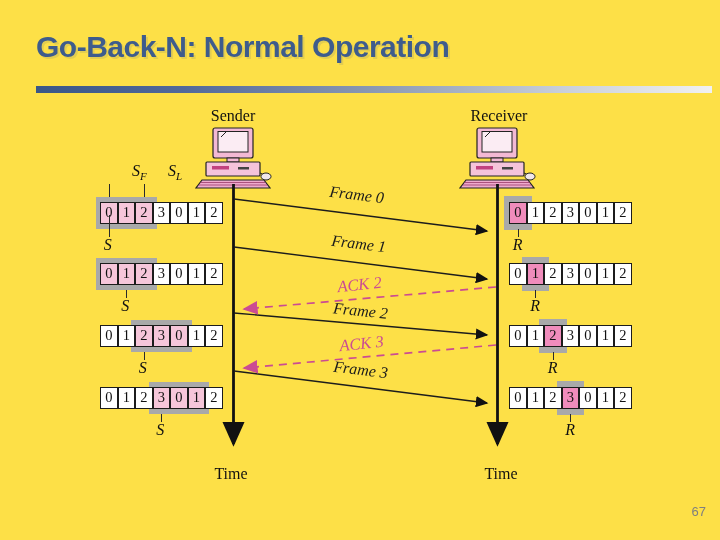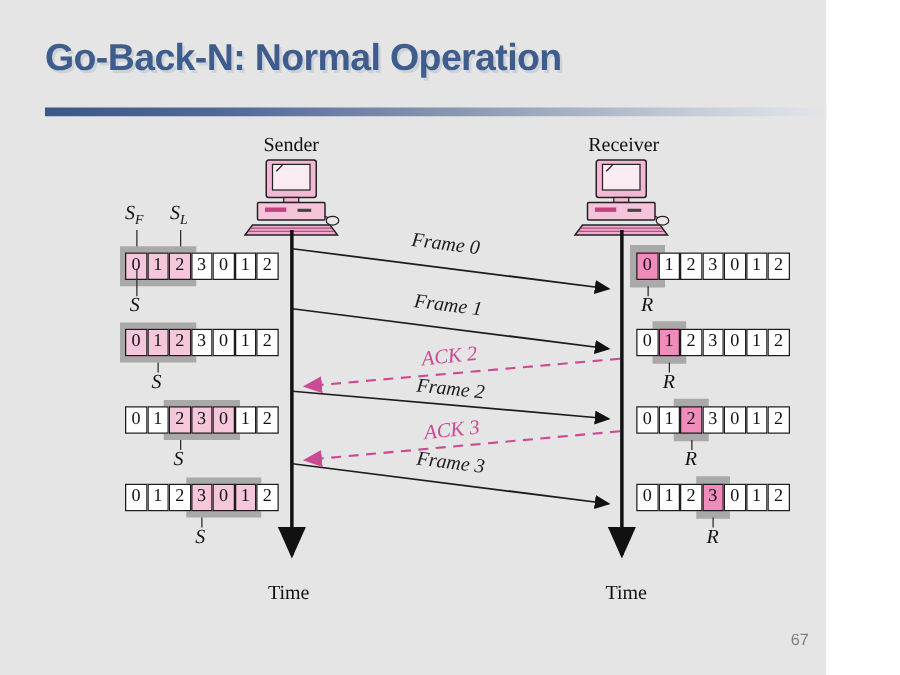--- a/index.html
+++ b/index.html
@@ -1,16 +1,16 @@
 <!DOCTYPE html>
 <html><head>
 <meta charset="utf-8">
 <style>
   html,body{margin:0;padding:0;background:#fff;}
-  .slide{position:relative;width:661px;height:540px;background:#e5e5e5;overflow:hidden;
+  .slide{position:relative;width:720px;height:540px;background:#fde047;overflow:hidden;
          font-family:"Liberation Serif",serif;}
   
   .title{position:absolute;left:36px;top:30px;margin:0;
          font-family:"Liberation Sans",sans-serif;font-weight:bold;font-size:30px;
          letter-spacing:-0.5px;color:#3E5C8C;
          text-shadow:2px 2px 0 rgba(62,92,140,0.14);}
   .title-rule{position:absolute;left:36px;top:86px;width:676px;height:7px;
         background:linear-gradient(to right,#3A5787 0%,#52699A 22%,#8B99B2 50%,#C9CFDA 78%,#F1F1F2 100%);}
   .page-number{position:absolute;right:14px;top:504px;
         font-family:"Liberation Sans",sans-serif;font-size:13px;color:#7f7f7f;}
@@ -19,21 +19,21 @@
   .band{position:absolute;background:#A9A9A9;}
   .cell{position:absolute;top:0;width:17.5px;height:22px;box-sizing:border-box;
         background:#fff;border:1px solid #1c1c1c;
         font-family:"Liberation Serif",serif;font-size:14.5px;color:#111;
         text-align:center;line-height:19px;}
   .cell.in-win{background:#F6C6DA;}
   .cell.in-win.dark{background:#F08CBC;}
   .ptick{position:absolute;top:27px;height:8px;width:0;border-left:1.5px solid #2a2a2a;}
   .ptick.tall{top:13px;height:22px;}
   .plabel{position:absolute;top:34px;font-style:italic;font-size:16px;color:#111;}
-  .corner-label{position:absolute;font-style:italic;font-size:16px;color:#111;}
+  .corner-label{position:absolute;font-style:italic;font-size:16px;color:#111;margin-left:32px;}
   .corner-label sub{font-size:11px;font-style:italic;}
   .vtick{position:absolute;width:0;border-left:1.5px solid #2a2a2a;}
   
   .diagram-svg{position:absolute;left:0;top:0;}
   .hdr{font-family:"Liberation Serif",serif;font-size:16px;fill:#111;}
   .flabel{font-family:"Liberation Serif",serif;font-style:italic;font-size:16px;fill:#1c1c1c;}
   .alabel{font-family:"Liberation Serif",serif;font-style:italic;font-size:16.5px;fill:#CB4B93;}
 </style>
 </head>
 <body>

